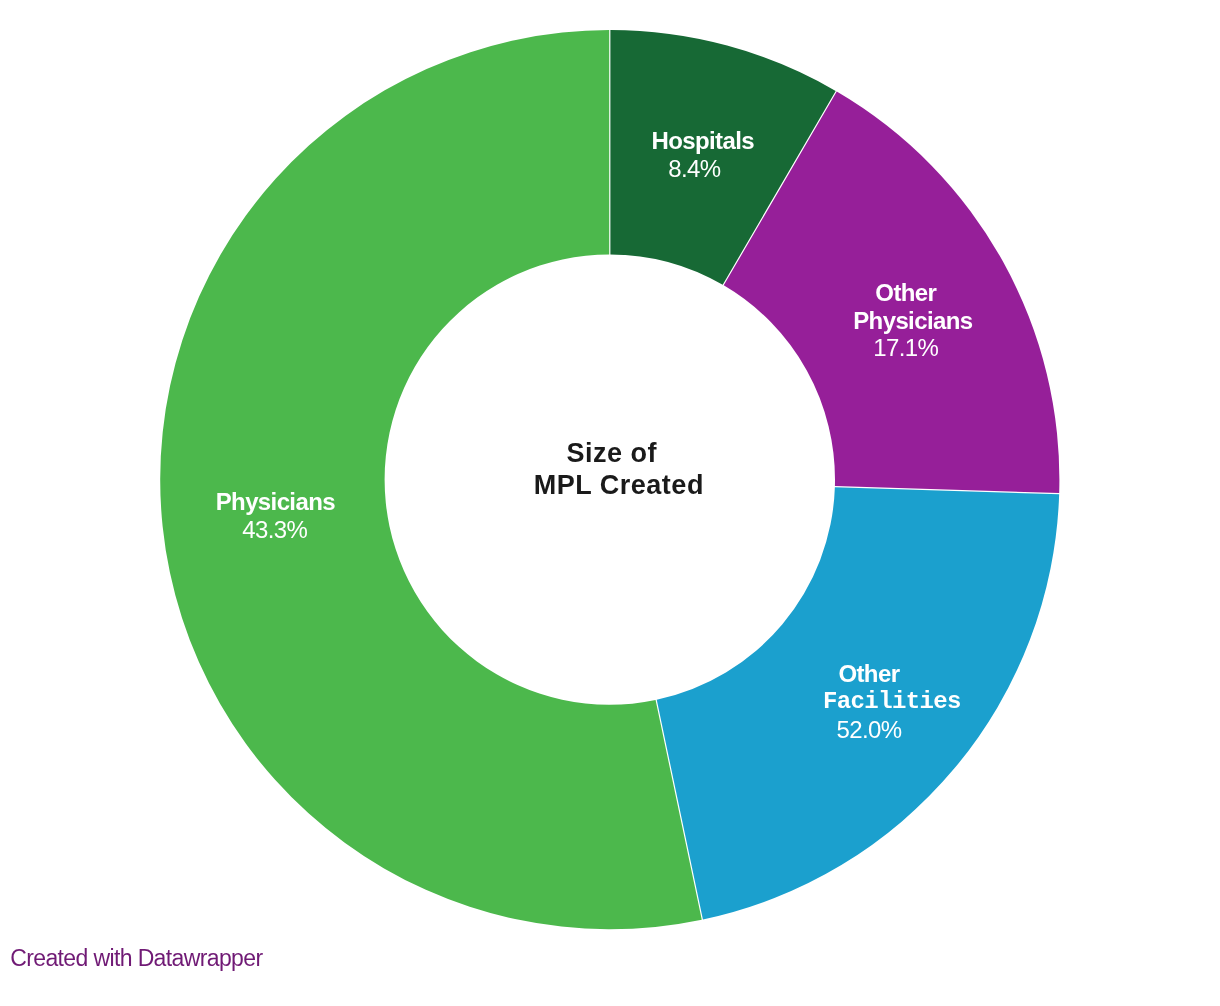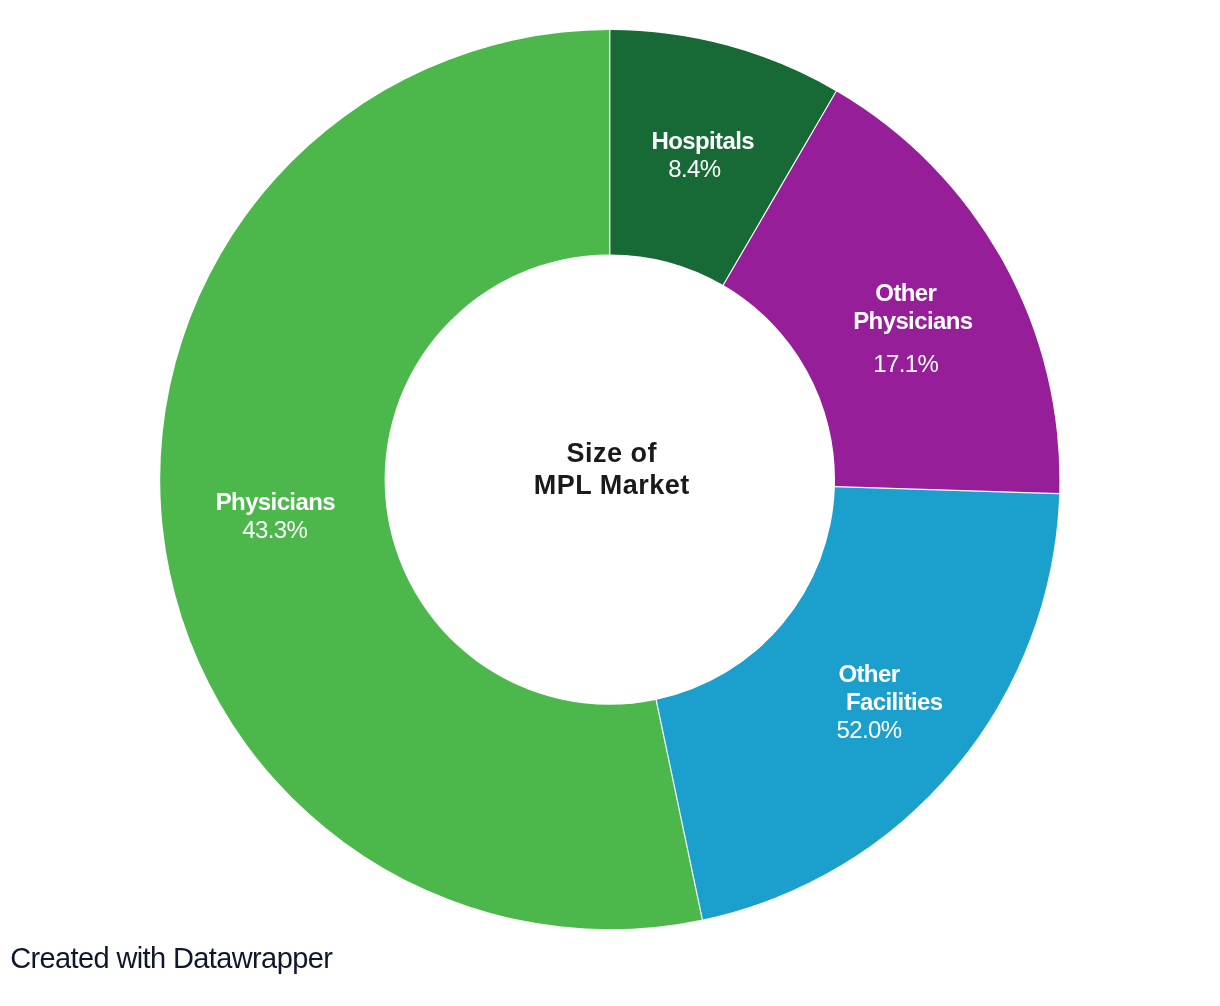--- a/index.html
+++ b/index.html
@@ -36,21 +36,21 @@
   }
   .ctr-line {
     position:absolute; left:0; top:0;
     display:block; white-space:nowrap;
     font-size:27px; line-height:32px; height:32px; letter-spacing:0.52px;
   }
 
   
   #footer-note {
     position:absolute; left:10.2px; top:945px;
-    font-size:29px; color:#0f172a; font-weight:normal;
+    font-size:23px; color:#701a75; font-weight:normal;
     letter-spacing:-0.62px; line-height:26px; white-space:nowrap;
   }
 </style>
 </head>
 <body>
 
 <div id="chart-root">
 
   <svg id="donut-svg" width="1220" height="1006" viewBox="0 0 1220 1006" aria-hidden="true">
     <rect x="0" y="0" width="1220" height="1006" fill="#ffffff"></rect>
@@ -63,33 +63,33 @@
   </svg>
 
   <div class="slice-label-group" style="top: 127.268px; height: 55.6px;">
     <div class="lbl-line" style="left: 651.483px; top: 0px;">Hospitals</div>
     <div class="pct-line" style="left: 668.293px; top: 27.8px;">8.4%</div>
   </div>
 
   <div class="slice-label-group" style="top: 278.868px; height: 83.4px;">
     <div class="lbl-line" style="left: 875.349px; top: 0px;">Other</div>
     <div class="lbl-line" style="left: 853.24px; top: 27.8px;">Physicians</div>
-    <div class="pct-line" style="left: 873.333px; top: 55.6px; margin-top: 16px;">17.1%</div>
+    <div class="pct-line" style="left: 873.333px; top: 55.6px;">17.1%</div>
   </div>
 
   <div class="slice-label-group" style="top: 660.168px; height: 83.4px;">
     <div class="lbl-line" style="left: 838.449px; top: 0px;">Other</div>
-    <div class="lbl-line" style="left: 846px; top: 27.8px;">Facilities</div>
+    <div class="lbl-line" style="left: 823px; top: 27.8px; font-family: Liberation Mono, monospace;">Facilities</div>
     <div class="pct-line" style="left: 836.433px; top: 55.6px;">52.0%</div>
   </div>
 
   <div class="slice-label-group" style="top: 488.068px; height: 55.6px; text-align: right;">
     <div class="lbl-line" style="left: 215.708px; top: 0px;">Physicians</div>
     <div class="pct-line" style="left: 242.233px; top: 27.8px;">43.3%</div>
   </div>
 
   <div id="center-label" style="top: 436.976px; height: 96px;">
     <div class="ctr-line" style="left: 566.432px; top: 0px;">Size of</div>
-    <div class="ctr-line" style="left: 533.635px; top: 32px;">MPL Market</div>
+    <div class="ctr-line" style="left: 533.635px; top: 32px;">MPL Created</div>
   </div>
 
   <div id="footer-note">Created with Datawrapper</div>
 </div>
 
 </body></html>

